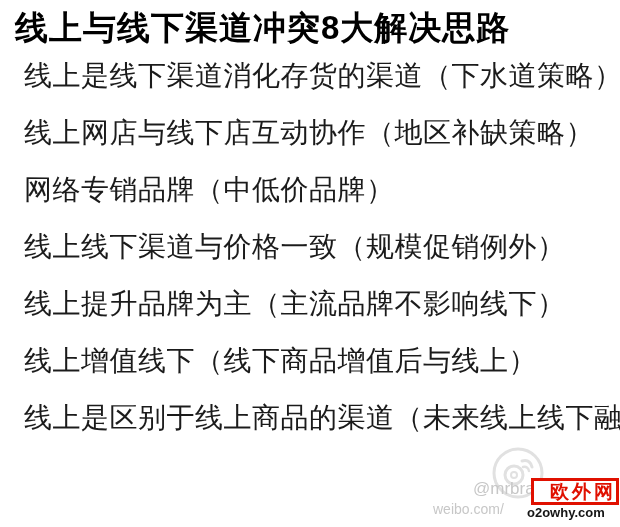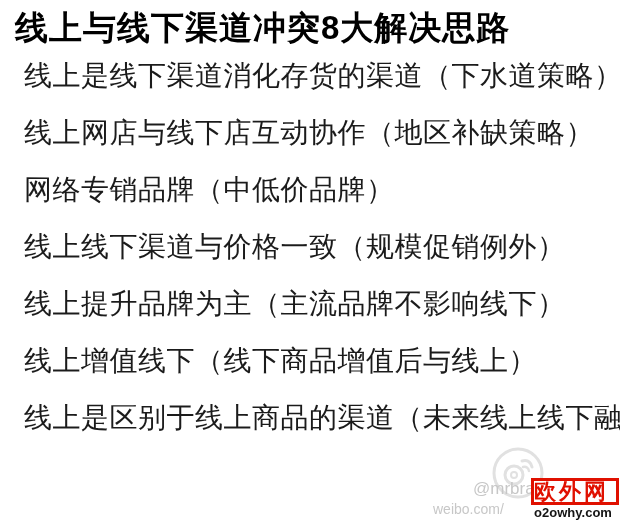--- a/index.html
+++ b/index.html
@@ -70,37 +70,36 @@
   }
   .logo-box {
     position: absolute;
     left: 531px;
     top: 478px;
     width: 82px;
     border: 3px solid #e01000;
     background: #ffffff;
     color: #e01000;
     font-weight: bold;
-    font-size: 22px;
+    font-size: 19px;
     line-height: 21px;
-    text-align: left;
+    text-align: right;
     letter-spacing: 3px;
     z-index: 3;
   }
   .logo-site {
     position: absolute;
     left: 527px;
     top: 505px;
     width: 92px;
     background: #ffffff;
     color: #141414;
     font-weight: bold;
     font-size: 13px;
     line-height: 16px;
-    text-align: center;
     z-index: 3;
     white-space: nowrap;
   }
 </style>
 </head>
 <body>
 
 <div class="page">
 
   <div class="title">线上与线下渠道冲突8大解决思路</div>

